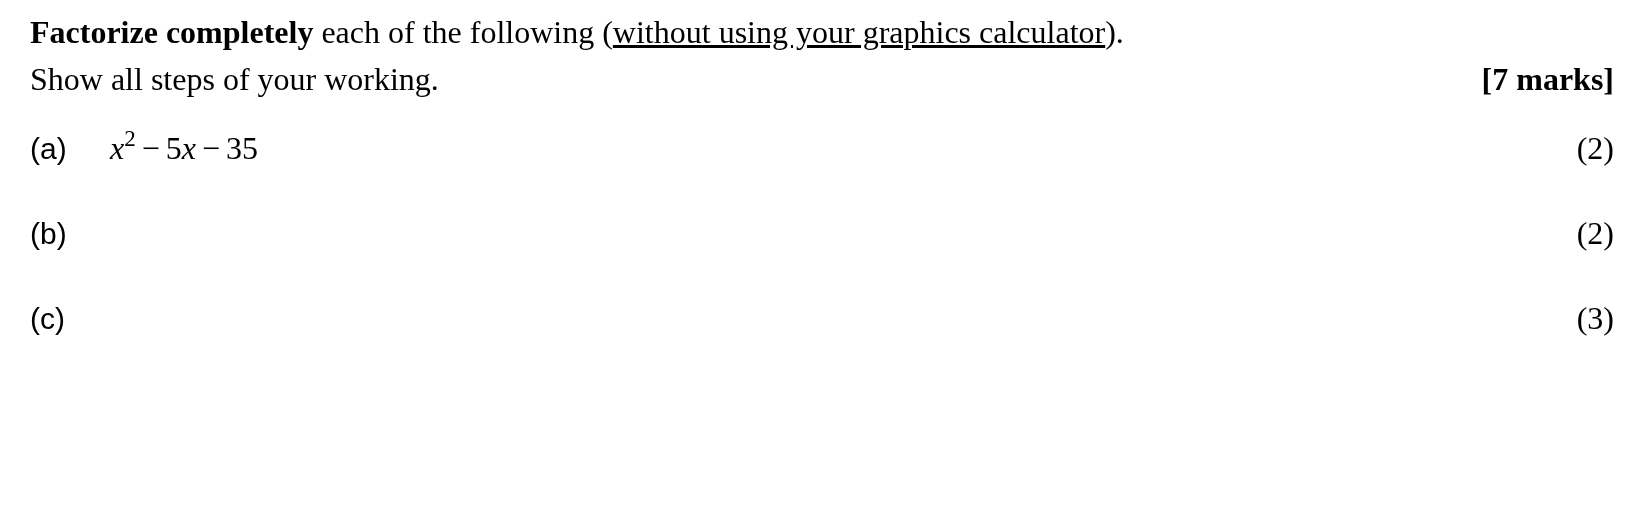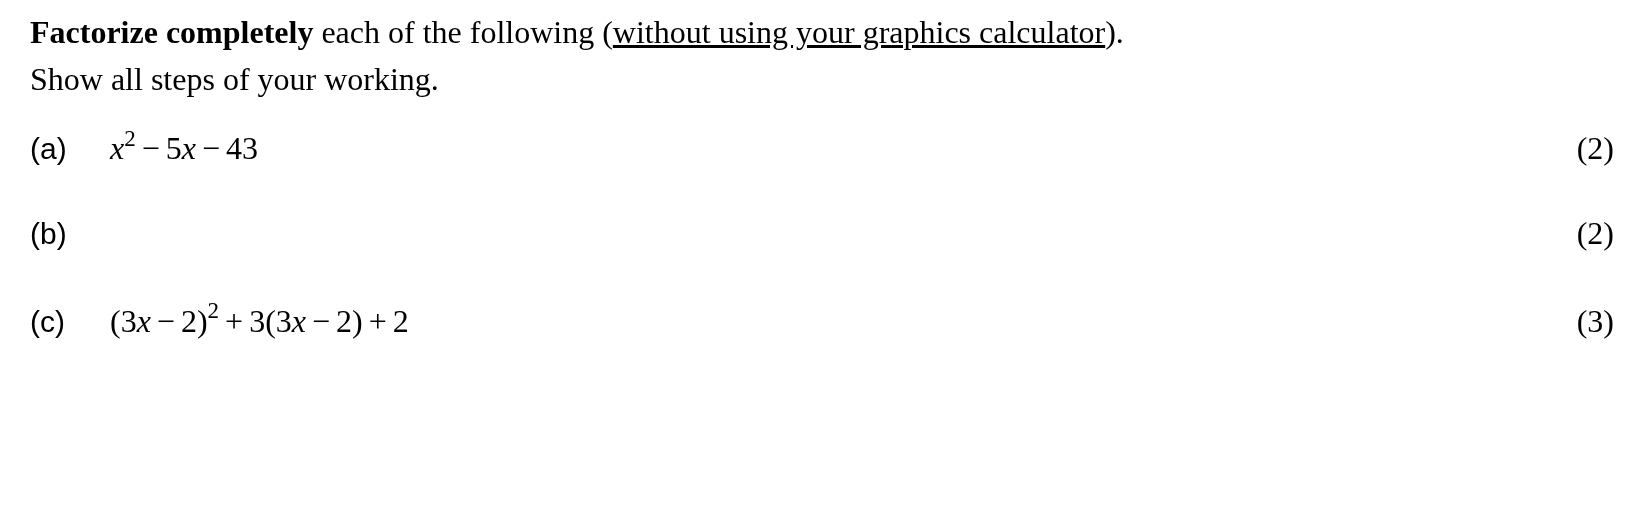--- a/index.html
+++ b/index.html
@@ -88,37 +88,37 @@
   </style>
 </head>
 <body>
 
 <div class="instruction-block">
   <div class="instruction-line1">
     <span class="bold">Factorize completely</span><span> each of the following (</span><span class="underline">without using your graphics calculator</span><span>).</span>
   </div>
   <div class="instruction-line2">
     <span>Show all steps of your working.</span>
+    <span class="bold marks">[7 marks]</span>
   </div>
 </div>
 
 <div class="problem-row">
   <div class="problem-left">
     <span class="part-label">(a)</span>
-    <span><span class="math">x<span class="sup">2</span><span class="op">−</span><span class="num">5</span>x<span class="op">−</span><span class="num">43</span></span></span>
+    <span><span class="math">x<span class="sup">2</span><span class="op">−</span><span class="num">5</span>x<span class="op">−</span><span class="num">35</span></span></span>
   </div>
   <span class="marks">(2)</span>
 </div>
 
 <div class="problem-row">
   <div class="problem-left">
     <span class="part-label">(b)</span>
   </div>
   <span class="marks">(2)</span>
 </div>
 
 <div class="problem-row">
   <div class="problem-left">
     <span class="part-label">(c)</span>
-    <span><span class="math"><span class="num">(3</span>x<span class="op">−</span><span class="num">2)</span><span class="sup">2</span><span class="op">+</span><span class="num">3(3</span>x<span class="op">−</span><span class="num">2)</span><span class="op">+</span><span class="num">2</span></span></span>
   </div>
   <span class="marks">(3)</span>
 </div>
 
 </body></html>

